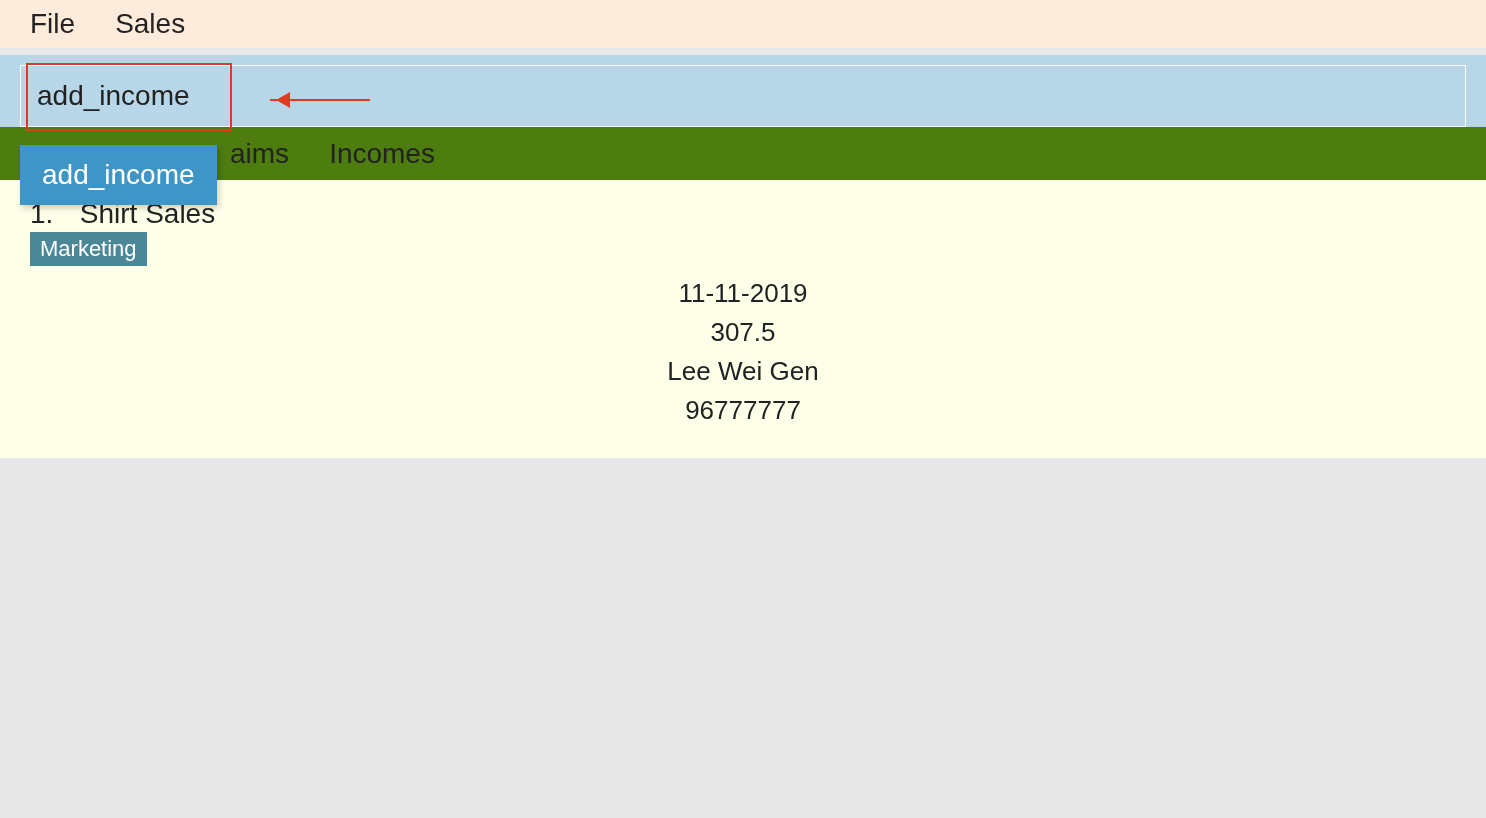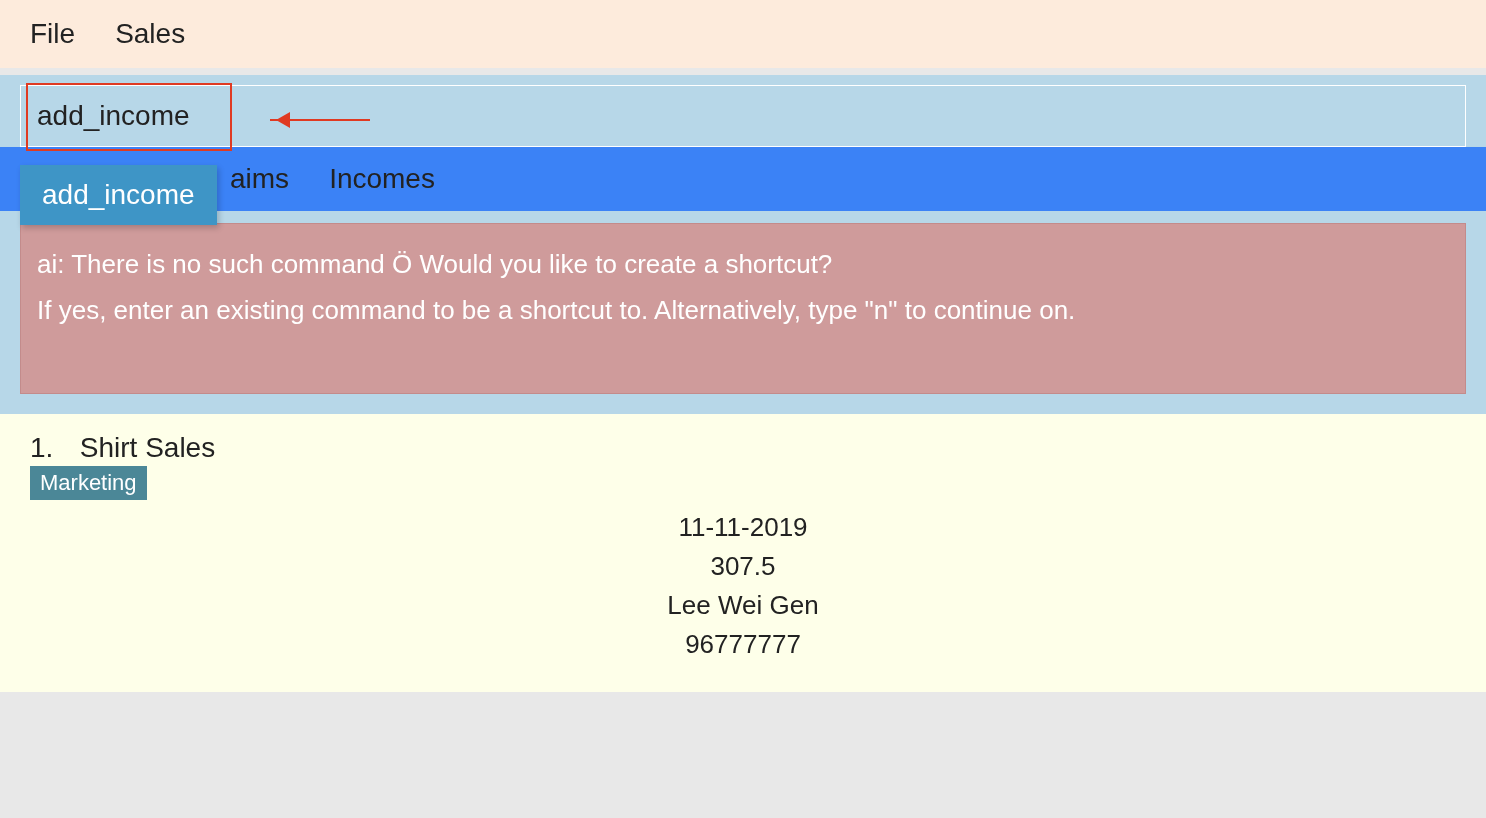--- a/index.html
+++ b/index.html
@@ -7,21 +7,21 @@
       font-family: "Helvetica Neue", Helvetica, Arial, sans-serif;
       background:#e8e8e8;
       width:1486px;
       height:818px;
       overflow:hidden;
       font-weight:300;
     }
     .app { width:100%; }
     .menubar {
       background:#fdebdc;
-      height:68px;
+      height:48px;
       display:flex;
       align-items:center;
       padding:0 30px;
       gap:40px;
     }
     .menubar-item {
       font-size:28px;
       color:#222;
       cursor:pointer;
     }
@@ -74,22 +74,22 @@
       background:#3e95c6;
       color:#fff;
       font-size:28px;
       padding:14px 22px;
       box-shadow:2px 3px 6px rgba(0,0,0,0.2);
       cursor:pointer;
       z-index:10;
     }
     .tab { font-size:28px; color:#222; cursor:pointer; }
     .tabs-row {
-      background:#3b82f6;
-      height:64px;
+      background:#4d7c0f;
+      height:53px;
       display:flex;
       align-items:center;
       padding-left:230px;
       gap:40px;
     }
     .feedback-wrap {
       background:#b7d7e8;
       padding:12px 20px 20px 20px;
     }
     .feedback {
@@ -147,26 +147,20 @@
       <div class="red-rect"></div>
       <div class="red-arrow"></div>
       <div class="autocomplete">add_income</div>
     </div>
 
     <div class="tabs-row">
       <div class="tab">aims</div>
       <div class="tab">Incomes</div>
     </div>
 
-    <div class="feedback-wrap">
-      <div class="feedback">
-        <div>ai: There is no such command Ö Would you like to create a shortcut?</div>
-        <div>If yes, enter an existing command to be a shortcut to. Alternatively, type "n" to continue on.</div>
-      </div>
-    </div>
   </div>
 
   <div class="result">
     <div class="result-title">
       <span class="num">1.</span>
       <span>Shirt Sales</span>
     </div>
     <span class="tag">Marketing</span>
     <div class="result-line">11-11-2019</div>
     <div class="result-line">307.5</div>

